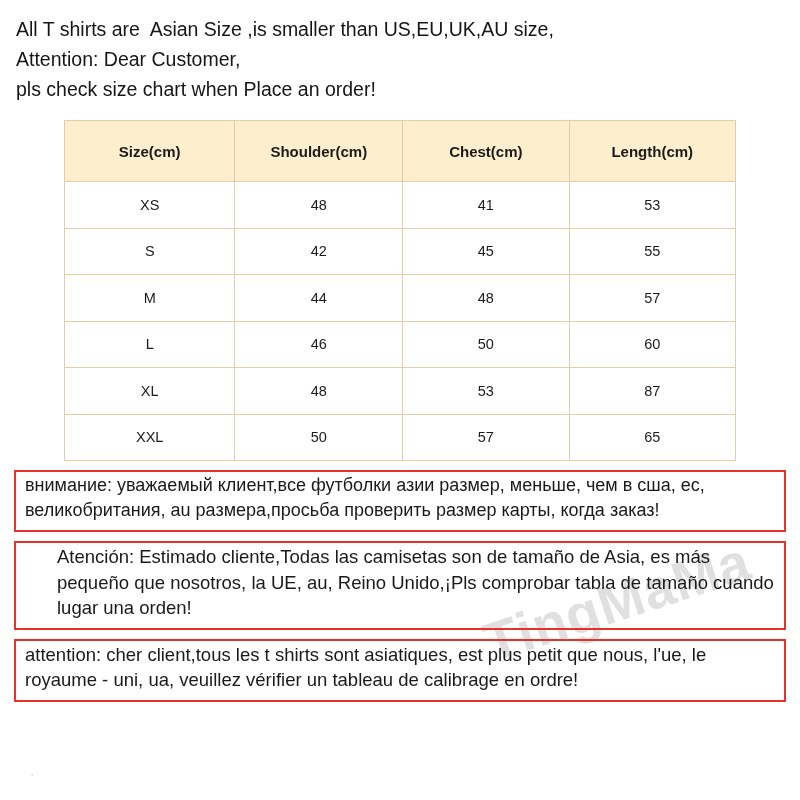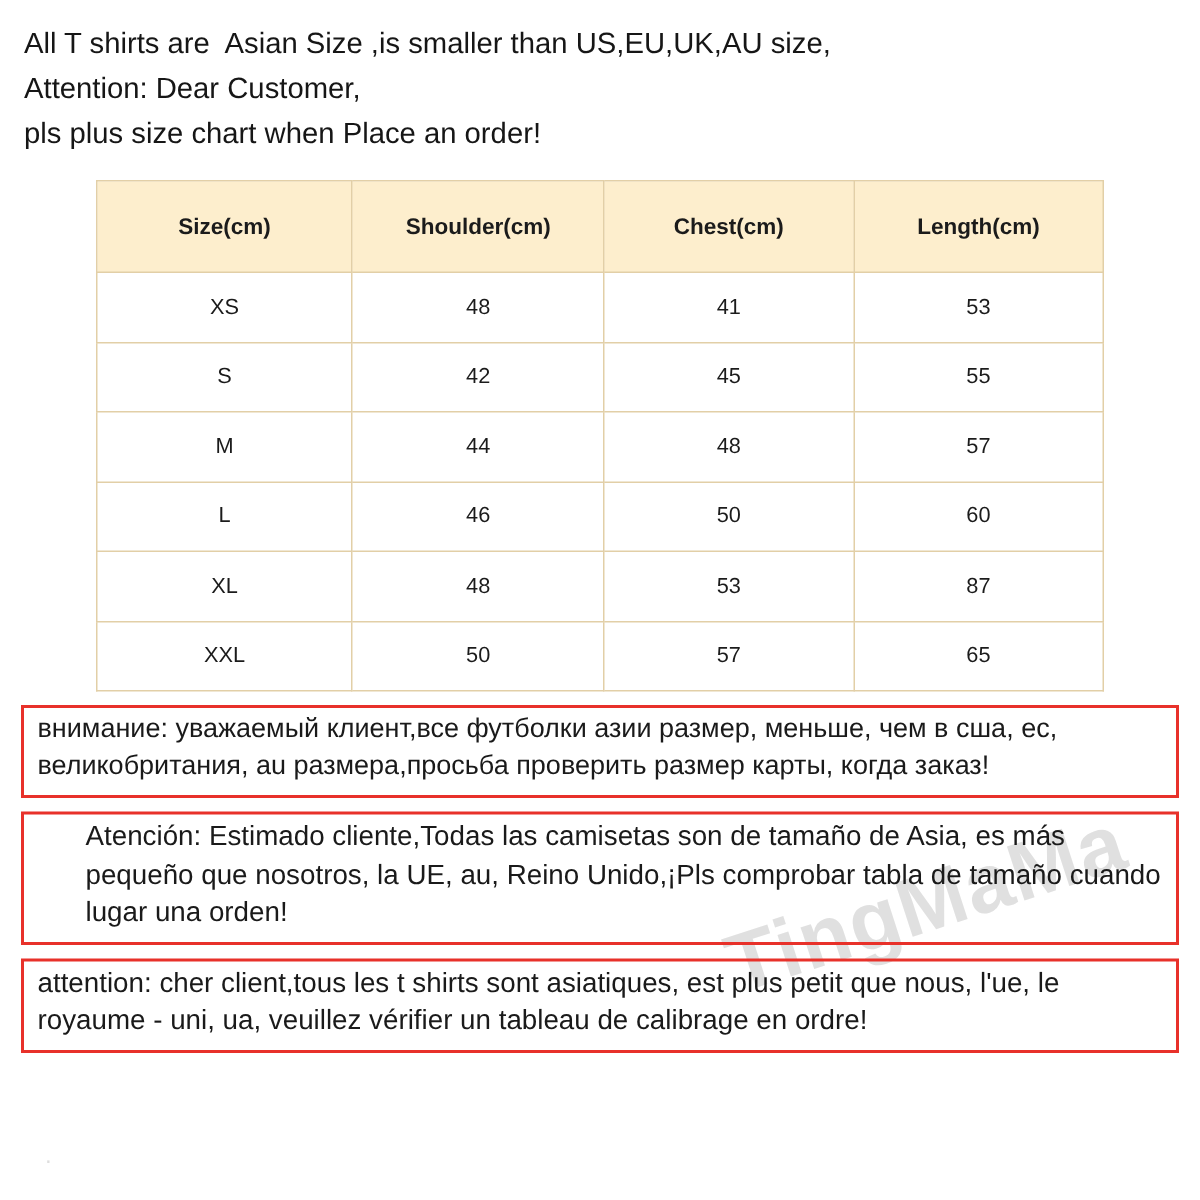--- a/index.html
+++ b/index.html
@@ -105,21 +105,21 @@
   }
 </style>
 </head>
 <body>
 
 <div class="page">
 
   <div class="notice">
     <div class="notice-line">All T shirts are  Asian Size ,is smaller than US,EU,UK,AU size,</div>
     <div class="notice-line">Attention: Dear Customer,</div>
-    <div class="notice-line">pls plus size chart when Place an order!</div>
+    <div class="notice-line">pls check size chart when Place an order!</div>
   </div>
 
   <table class="size-chart">
     <colgroup>
       <col class="c0">
         <col class="c1">
         <col class="c2">
         <col class="c3">
     </colgroup>
     <thead>

